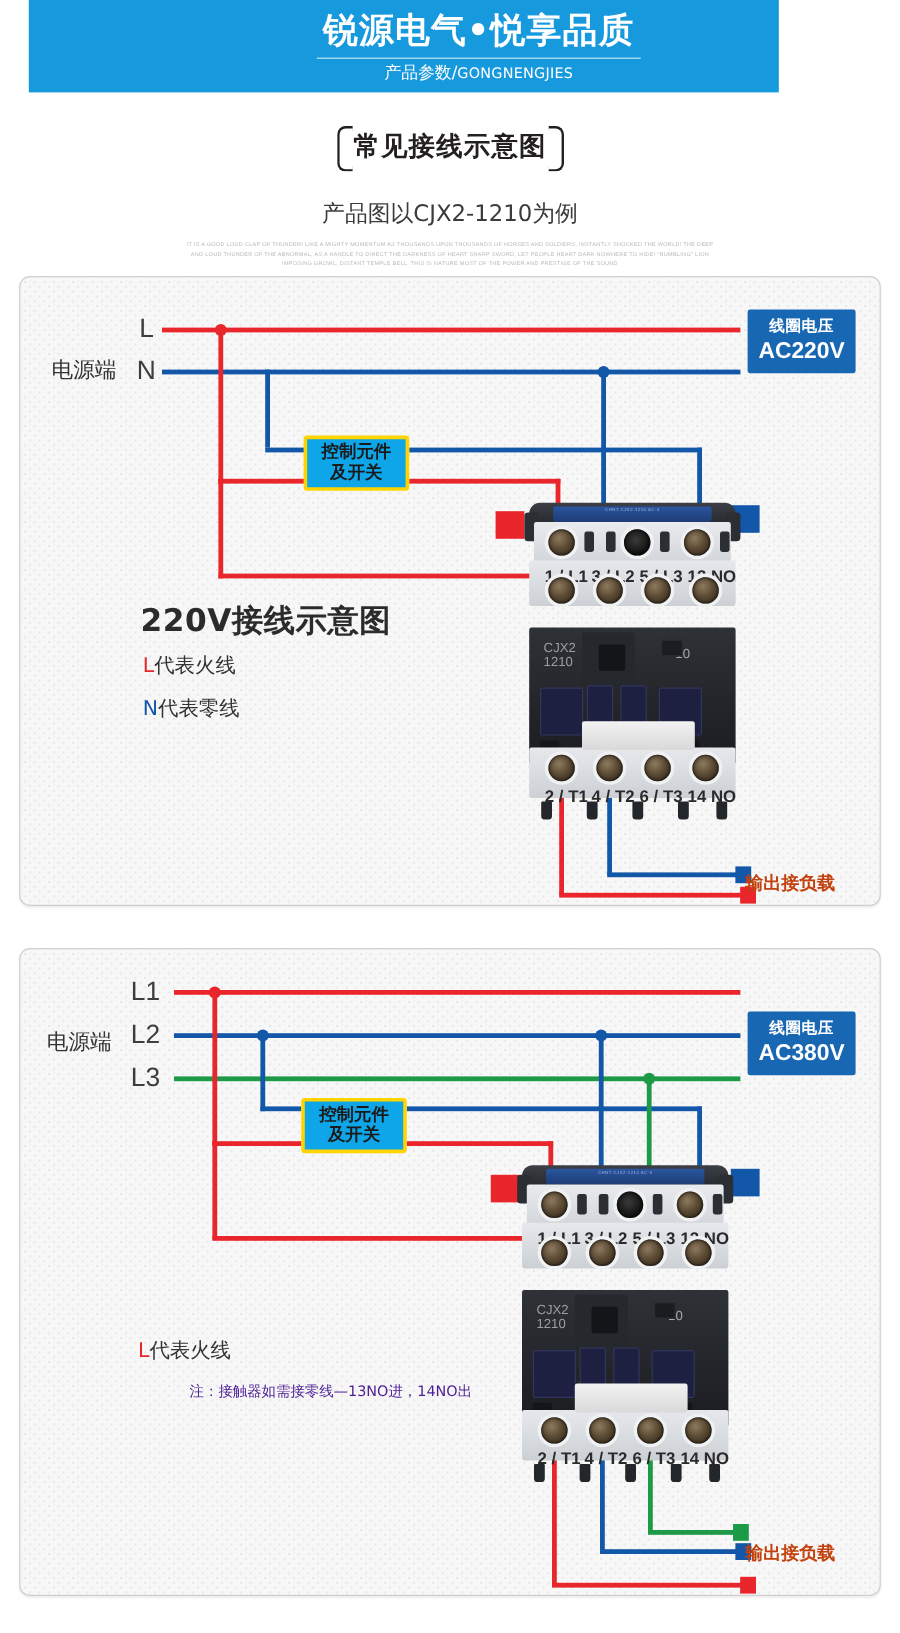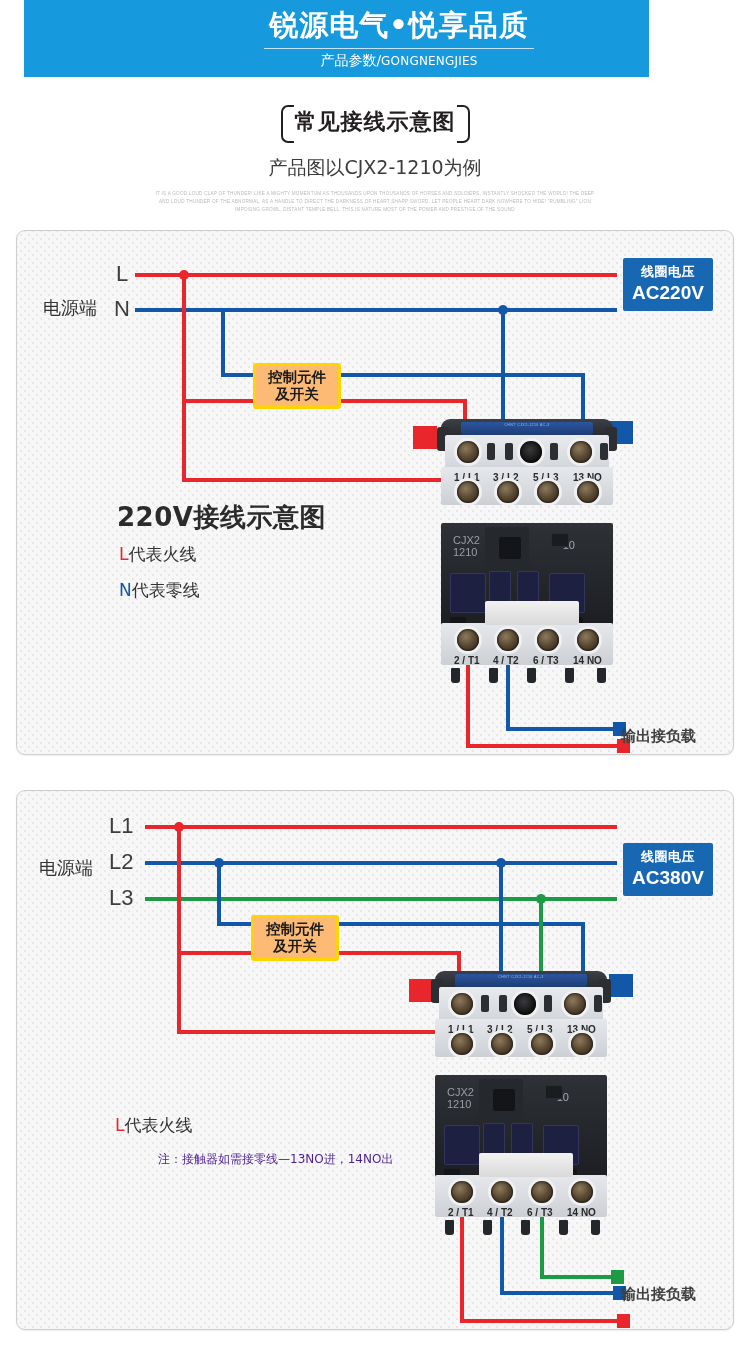--- a/index.html
+++ b/index.html
@@ -42,21 +42,21 @@
     padding:2px 14px; letter-spacing:1px;
     font-family:"DejaVu Sans",sans-serif;
   }
   .main-title::before, .main-title::after {
     content:""; position:absolute; top:0; width:11px; height:100%;
     border:2.4px solid #231f20;
   }
   .main-title::before { left:0; border-right:none; border-radius:7px 0 0 7px; }
   .main-title::after  { right:0; border-left:none;  border-radius:0 7px 7px 0; }
   .sub-title {
-    margin-top:16px; font-size:19px; color:#3b3b3b;
+    margin-top:26px; font-size:19px; color:#3b3b3b;
     font-family:"DejaVu Sans",sans-serif;
   }
   .filler {
     margin-top:9px; padding:0 150px;
     font-size:4.6px; line-height:8px; color:#b9b9b9;
     letter-spacing:.25px; text-align:center;
   }
 
   
   .panel {
@@ -100,21 +100,21 @@
     position:absolute; font-size:22px; color:#3d3d3d;
     font-family:"Liberation Sans",sans-serif; line-height:1;
   }
   .src-label {
     position:absolute; font-size:18px; color:#333; font-weight:500;
     font-family:"DejaVu Sans",sans-serif;
   }
 
   
   .ctrl-box {
-    position:absolute; background:#fdba74;
+    position:absolute; background:#0ea5e9;
     border:3px solid #ffd400; border-radius:3px;
     display:flex; flex-direction:column; align-items:center; justify-content:center;
     font-size:14.5px; font-weight:bold; color:#1a1a1a; line-height:1.15;
     font-family:"DejaVu Sans",sans-serif;
     z-index:6;
   }
 
   
   .coil-badge {
     position:absolute; background:#1867b3; color:#fff;
@@ -125,21 +125,21 @@
   .coil-badge .v  { font-size:19px; font-weight:bold; display:block; margin-top:1px;
                     font-family:"Liberation Sans",sans-serif; }
 
   
   .a-label { position:absolute; font-size:20px; font-family:"Liberation Sans",sans-serif; }
   .a-label.red { color:#e8262b; }
   .a-label.blue { color:#1257a8; }
 
   
   .out-label {
-    position:absolute; font-size:15px; font-weight:bold; color:#404040;
+    position:absolute; font-size:15px; font-weight:bold; color:#c2410c;
     font-family:"DejaVu Sans",sans-serif; white-space:nowrap;
   }
 
   
   .cap-title {
     position:absolute; font-size:26px; font-weight:bold; color:#2b2b2b;
     font-family:"DejaVu Sans",sans-serif; letter-spacing:.5px;
   }
   .cap-line { position:absolute; font-size:17px; color:#333; font-family:"DejaVu Sans",sans-serif; }
   .cap-line .k-red  { color:#e8262b; }
@@ -199,21 +199,21 @@
   }
   .screw {
     position:absolute; width:22px; height:22px; border-radius:50%;
     background:radial-gradient(circle at 40% 35%, #8d7a5e 0%, #5b4a33 45%, #2a2219 100%);
     box-shadow:0 0 0 3px #f0f1f3, inset 0 0 3px #000;
   }
   .screw.dark {
     background:radial-gradient(circle at 45% 40%, #3a3a3a 0%, #141414 60%, #000 100%);
   }
   .ct-label {
-    position:absolute; font-size:10px; color:#2a2a2a; font-weight:bold;
+    position:absolute; font-size:14px; color:#2a2a2a; font-weight:bold;
     font-family:"Liberation Sans",sans-serif; white-space:nowrap;
   }
   .ct-pin {
     position:absolute; width:9px; height:15px; background:#23262b; border-radius:1px 1px 3px 3px;
   }
   .ct-clip { position:absolute; width:8px; height:17px; background:#2b2e33; border-radius:2px; }
 </style>
 </head>
 <body>
 

